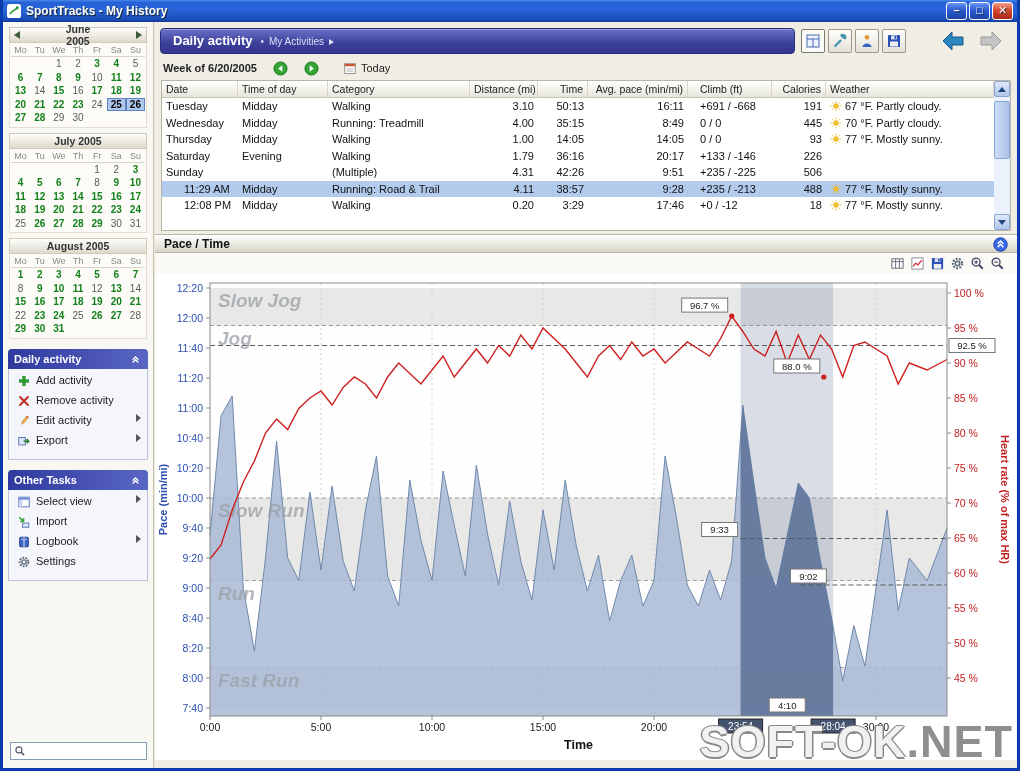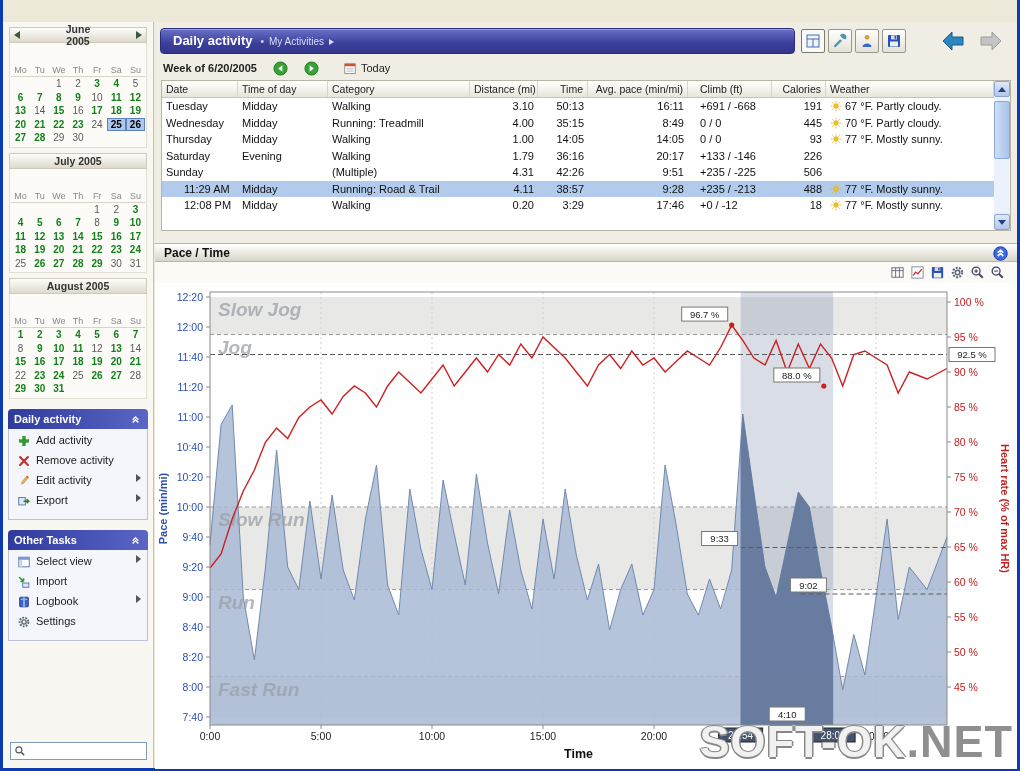--- a/index.html
+++ b/index.html
@@ -17,21 +17,21 @@
   .icon svg{display:block;width:100%;height:100%;}
   
   .sidebar{position:absolute;left:0;top:22px;bottom:0;width:151px;background:#f8f7f1;border-right:1px solid #c6c2b2;}
   .cal{margin:5px 6px 4px 6px;}
   .cal-h{display:flex;align-items:center;height:16px;background:linear-gradient(180deg,#fdfdfb,#dddacb);border:1px solid #cfcabc;font-weight:bold;font-size:10.5px;color:#333;gap:32px;}
   .cal-title{flex:1;text-align:center;}
   .cal-nav{width:14px;display:flex;justify-content:center;cursor:pointer;}
   .tri-l{width:0;height:0;border-top:4px solid transparent;border-bottom:4px solid transparent;border-right:6px solid #3a5a3a;}
   .tri-r{width:0;height:0;border-top:4px solid transparent;border-bottom:4px solid transparent;border-left:6px solid #3a5a3a;}
   .cal-grid{display:grid;grid-template-columns:repeat(7,1fr);background:#fcfbf7;border:1px solid #e2dfd2;border-top:none;padding:1px 1px 2px;}
-  .cal-dh{font-size:9px;color:#888;text-align:center;height:13px;line-height:13px;border-bottom:1px solid #d8d5c8;margin-top:20px;}
+  .cal-dh{font-size:9px;color:#888;text-align:center;height:13px;line-height:13px;border-bottom:1px solid #d8d5c8;}
   .cal-d{font-size:10px;color:#5a5a5a;text-align:center;height:13.5px;line-height:13.5px;cursor:pointer;}
   .cal-d.g{color:#13811b;font-weight:bold;}
   .cal-d.sel{background:#aec7ec;border:1px solid #5d82c2;line-height:11.5px;color:#000;font-weight:bold;}
   .panel{margin:10px 5px 0 5px;}
   .panel-h{height:20px;background:linear-gradient(90deg,#2f3a9e,#5a66c4);border-radius:4px 4px 0 0;display:flex;align-items:center;color:#fff;font-weight:bold;font-size:11px;padding:0 6px;cursor:pointer;}
   .panel-h .icon{margin-left:auto;width:13px;height:13px;}
   .panel-b{background:#f5f6fc;border:1px solid #bcc2de;border-top:none;padding:5px 2px;}
   .task{display:flex;gap:5px;height:20px;padding:0 4px 0 6px;color:#1a1a1a;cursor:pointer;}
   .task .sub{margin-left:auto;width:0;height:0;border-top:4px solid transparent;border-bottom:4px solid transparent;border-left:5px solid #555;}
   .searchbox{position:absolute;left:7px;bottom:8px;width:137px;height:18px;background:#fff;border:1px solid #7f9db9;display:flex;align-items:center;padding:0 3px;gap:3px;}
@@ -66,33 +66,48 @@
   .c7{width:54px;text-align:right;}.c8{flex:1;display:flex;align-items:center;gap:3px;}
   .td.indent{padding-left:22px;}
   .td .icon{width:12px;height:12px;}
   .vscroll{position:absolute;right:0;top:0;bottom:0;width:16px;background:#ecf2fb;display:flex;flex-direction:column;}
   .sb-btn{height:16px;background:linear-gradient(#dfe9f8,#b2c6ea);border:1px solid #8aa6d4;border-radius:2px;display:flex;align-items:center;justify-content:center;cursor:pointer;}
   .sb-track{flex:1;position:relative;}
   .sb-thumb{position:absolute;left:0;right:0;top:4px;height:58px;background:linear-gradient(90deg,#cfdef6,#aac2ea);border:1px solid #89a7d8;border-radius:2px;cursor:grab;}
   .tri-u{width:0;height:0;border-left:4px solid transparent;border-right:4px solid transparent;border-bottom:5px solid #20457e;}
   .tri-d{width:0;height:0;border-left:4px solid transparent;border-right:4px solid transparent;border-top:5px solid #20457e;}
   
-  .chart-head{position:relative;height:19px;margin-top:12px;background:linear-gradient(#ffffff,#d8d6c8);border-top:1px solid #b8b5a8;border-bottom:1px solid #b8b5a8;font-weight:bold;font-size:12px;color:#111;line-height:18px;padding-left:9px;}
+  .chart-head{position:relative;height:19px;margin-top:3px;background:linear-gradient(#ffffff,#d8d6c8);border-top:1px solid #b8b5a8;border-bottom:1px solid #b8b5a8;font-weight:bold;font-size:12px;color:#111;line-height:18px;padding-left:9px;}
   .chart-head .icon{position:absolute;right:9px;top:1.5px;width:15px;height:15px;cursor:pointer;}
   .chart-toolbar{height:21px;display:flex;justify-content:flex-end;align-items:center;gap:5px;padding-right:12px;background:#fbfaf6;}
   .chart-toolbar .icon{width:15px;height:15px;cursor:pointer;}
   .chart-area{position:relative;background:#fff;height:486px;}
   .watermark{position:absolute;right:4px;bottom:0;font-size:45px;font-weight:bold;letter-spacing:1px;z-index:5;pointer-events:none;white-space:nowrap;}
   .watermark .w1{color:rgba(255,255,255,.88);text-shadow:-1.5px 0 #888,1.5px 0 #888,0 -1.5px #888,0 1.5px #888;}
   .watermark .w2{color:#8f8f8f;}
 </style>
 </head>
 <body>
 
 <div class="window">
+  <div class="titlebar">
+    <span class="icon">
+        <svg viewBox="0 0 16 16">
+          <rect width="16" height="16" rx="3" fill="#fff"></rect>
+          <path d="M3.5 11.5 C6 7 9.5 7 12 4.5" stroke="#2a9a3a" stroke-width="2" fill="none"></path>
+          <circle cx="11.8" cy="4.2" r="1.7" fill="#2a9a3a"></circle>
+        </svg>
+      </span>
+    <span>SportTracks - My History</span>
+    <div class="btns">
+      <div class="tb-btn min">–</div>
+      <div class="tb-btn max">□</div>
+      <div class="tb-btn close">✕</div>
+    </div>
+  </div>
 
   <div class="sidebar">
     <div>
         <div class="cal">
           <div class="cal-h">
             <div class="cal-nav">
               <span class="tri-l"></span>
             </div>
             <span class="cal-title">June 2005</span>
             <div class="cal-nav">

